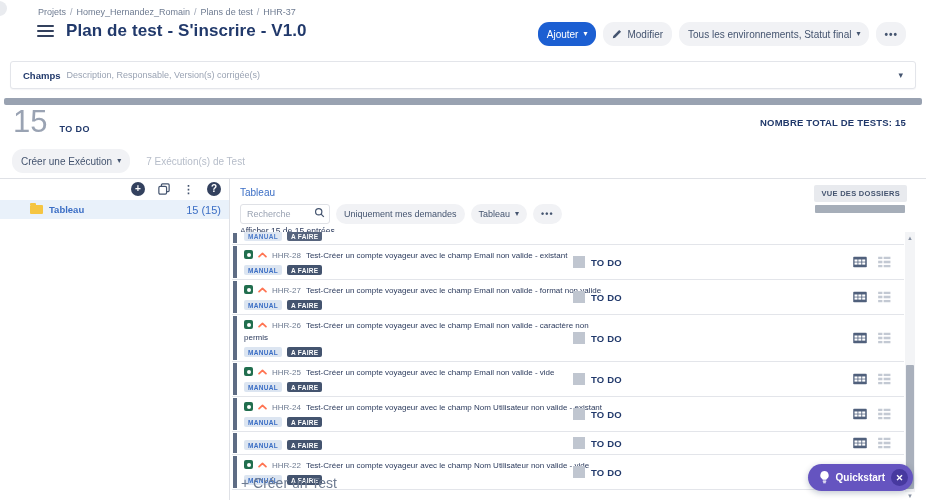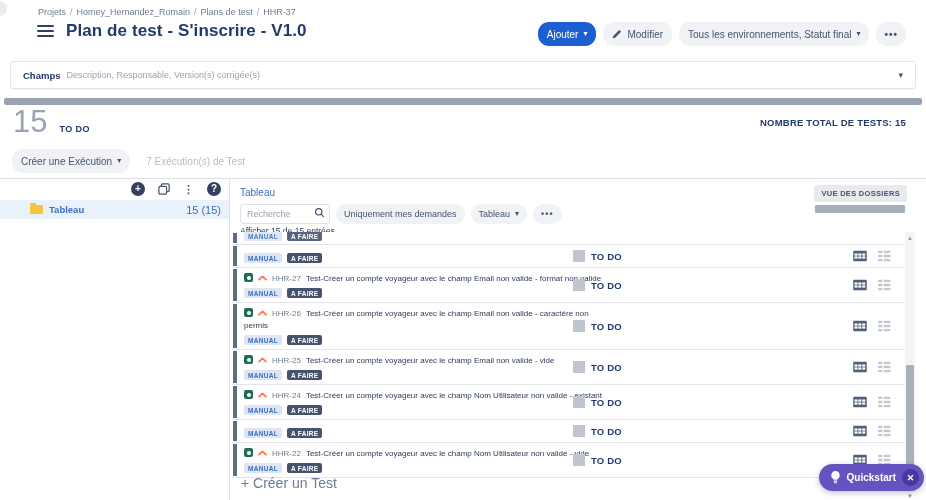--- a/index.html
+++ b/index.html
@@ -94,21 +94,21 @@
   .row-icons svg { cursor:pointer; }
   .create-test { position:absolute; left:10px; top:296px; font-size:14px; color:#6E7B91; cursor:pointer; }
 
   
   .v-scroll { position:absolute; right:11px; top:232px; width:10px; height:260px; background:#F3F4F6; }
   .v-scroll .arrow { position:absolute; left:0; width:10px; text-align:center; font-size:6px; color:#8993A4; cursor:pointer; line-height:8px; }
   .arrow-up { top:2px; } .arrow-down { bottom:-8px; }
   .v-thumb { position:absolute; left:1px; top:133px; width:8px; height:124px; background:#A9B0BC; border-radius:1px; cursor:pointer; }
 
   
-  .quickstart { position:absolute; right:2px; bottom:9px; height:27px; background:#6554C0; border-radius:14px; display:flex; align-items:center; padding:0 5px 0 11px; gap:6px; cursor:pointer; box-shadow:0 2px 6px rgba(9,30,66,.25); }
+  .quickstart { position:absolute; right:13px; bottom:9px; height:27px; background:#6554C0; border-radius:14px; display:flex; align-items:center; padding:0 5px 0 11px; gap:6px; cursor:pointer; box-shadow:0 2px 6px rgba(9,30,66,.25); }
   .qs-label { color:#fff; font-size:10px; font-weight:bold; }
   .qs-close { width:17px; height:17px; border-radius:50%; background:#47399F; color:#fff; font-size:9px; font-weight:bold; display:flex; align-items:center; justify-content:center; cursor:pointer; }
 </style>
 </head>
 <body>
 
 <div class="screen">
 
   <div class="edge-circle"></div>
 
@@ -211,20 +211,23 @@
 
     <div class="rows">
       <div class="trow trow-partial">
         <div class="row-badges">
             <span class="badge badge-manual">MANUAL</span>
             <span class="badge badge-dark">A FAIRE</span>
           </div>
       </div>
 
   <div class="trow">
+    <div class="row-text"><span class="test-ic"></span><svg class="prio-ic" width="9" height="6" viewBox="0 0 10 7">
+              <path d="M1 5.5L5 1.5L9 5.5" fill="none" stroke="#FF7452" stroke-width="2" stroke-linecap="round" stroke-linejoin="round"></path>
+            </svg><span class="row-key">HHR-28</span><span class="row-title">Test-Créer un compte voyageur avec le champ Email non valide - existant</span></div>
     <div class="row-badges">
             <span class="badge badge-manual">MANUAL</span>
             <span class="badge badge-dark">A FAIRE</span>
           </div>
     <div class="row-status">
       <span class="status-square"></span>
       <span class="status-label">TO DO</span>
     </div>
     <div class="row-icons">
       <svg width="14" height="11" viewBox="0 0 16 13">

